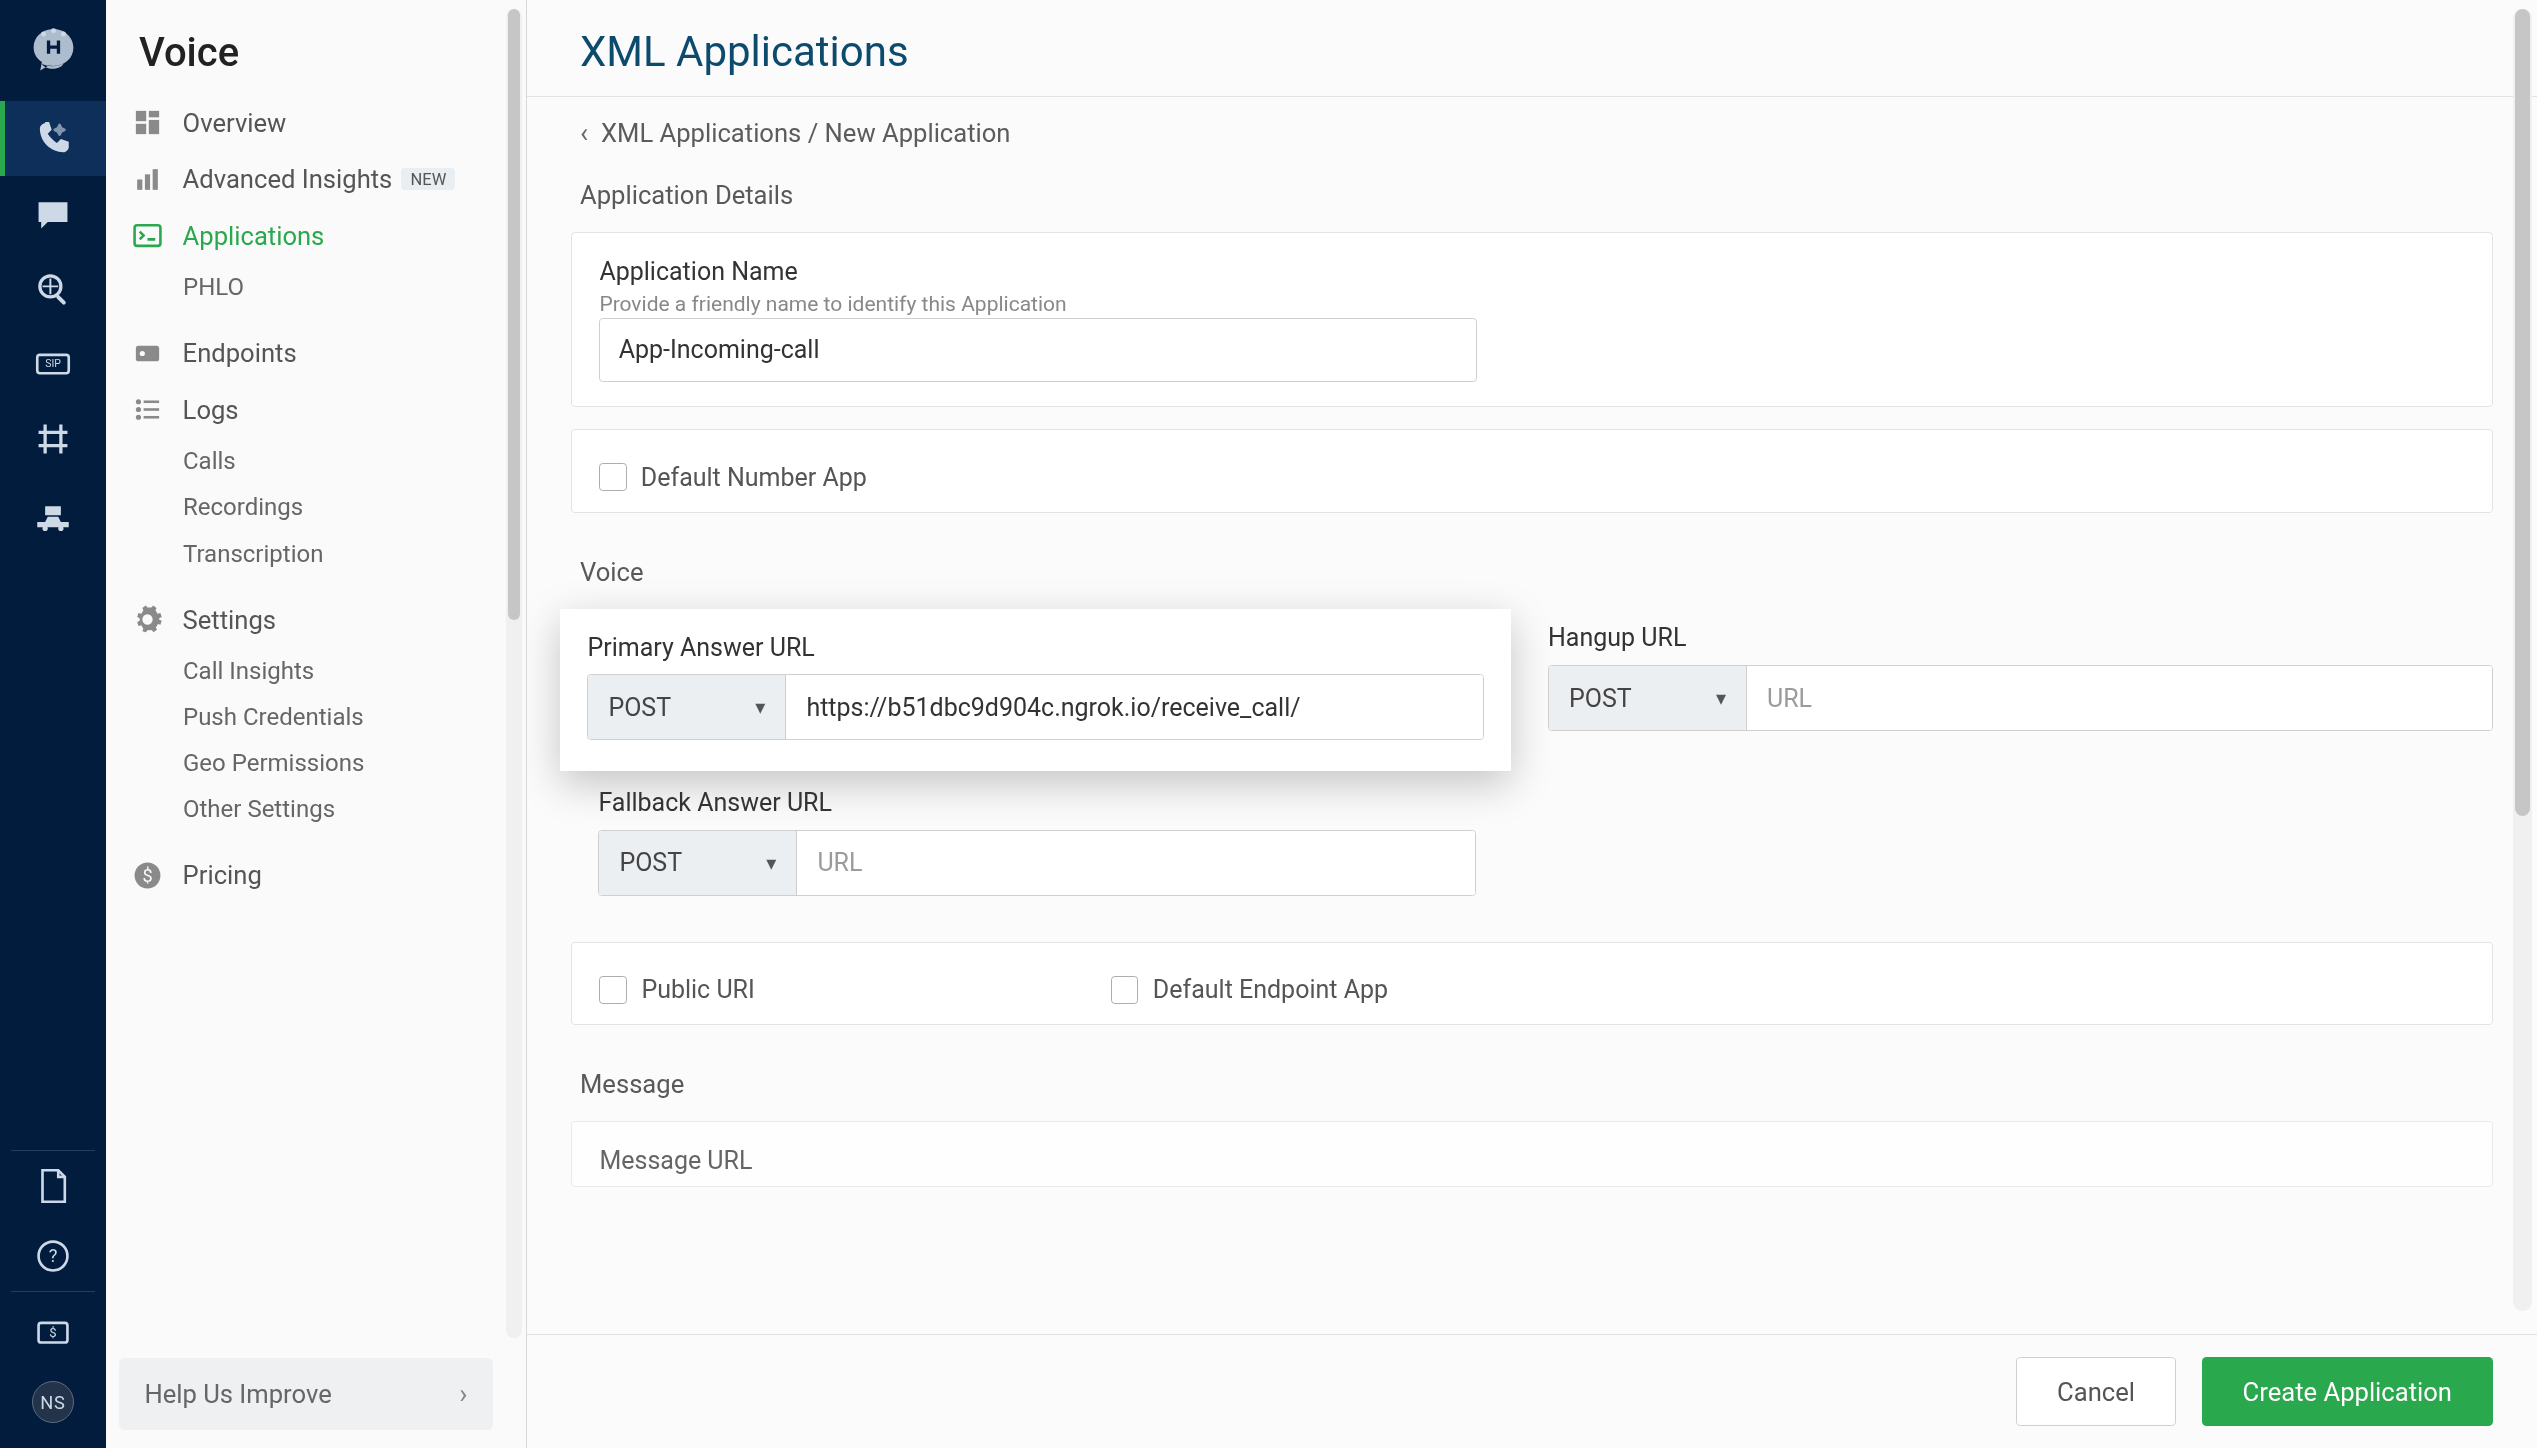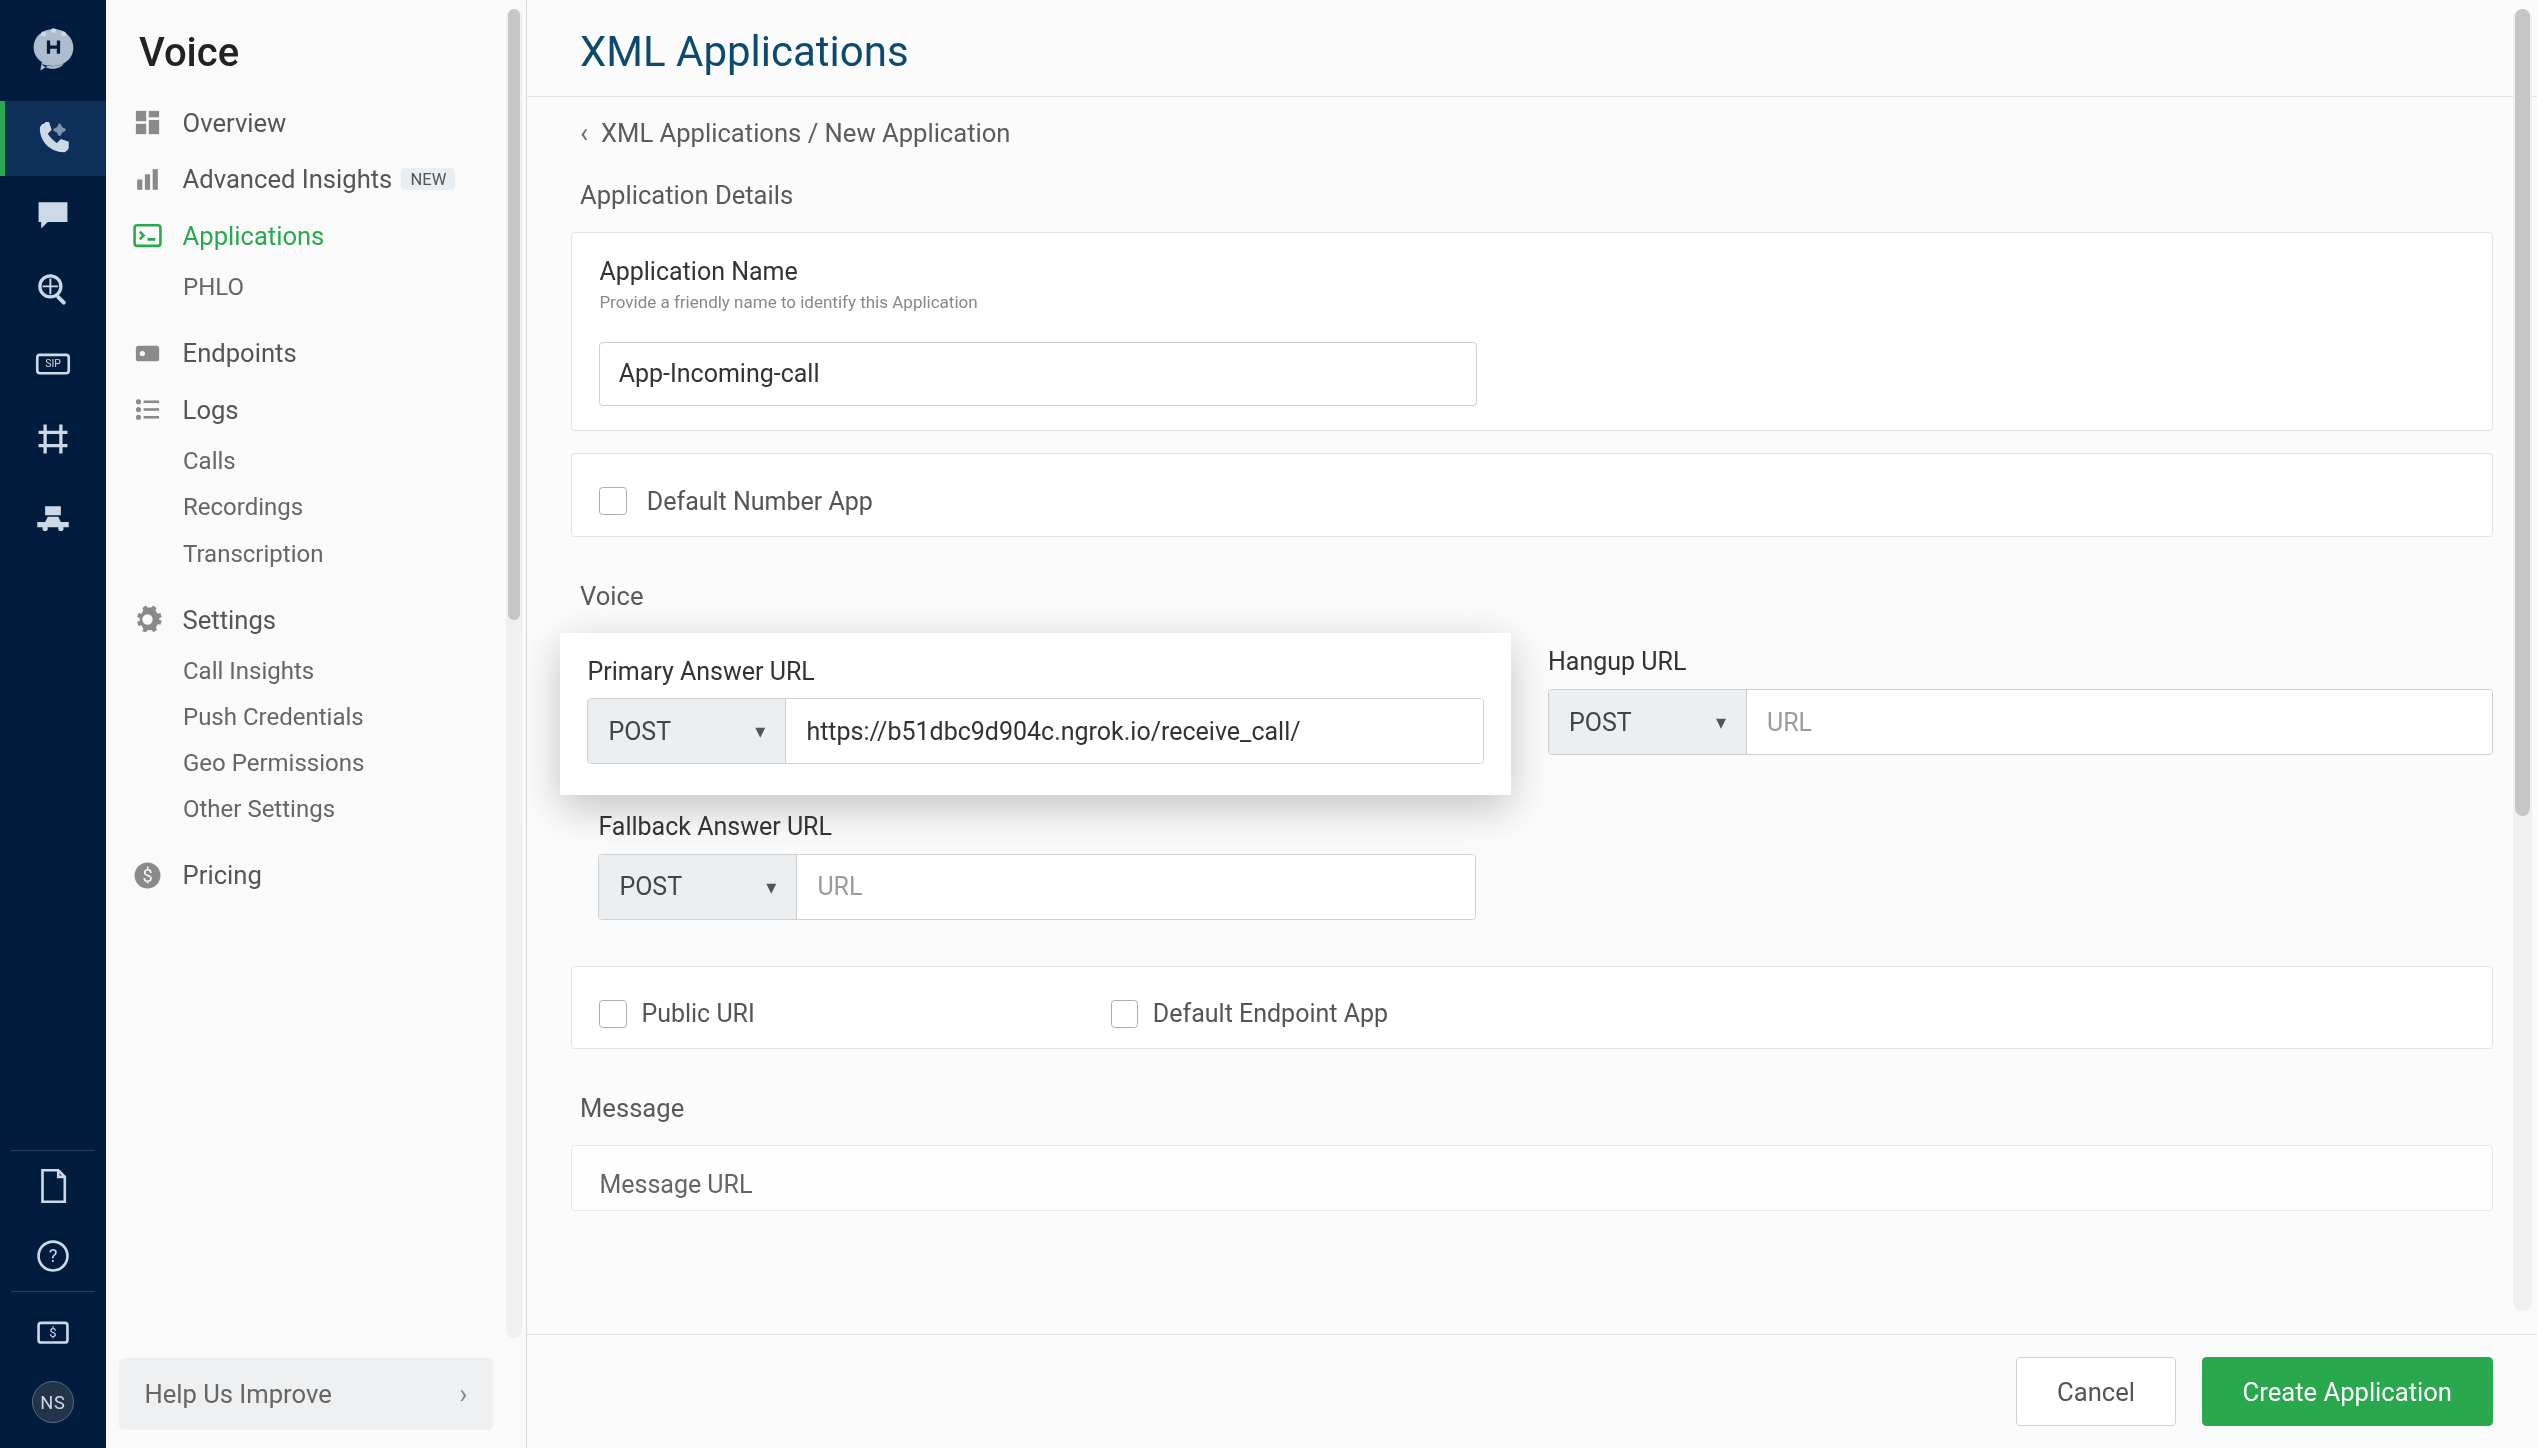--- a/index.html
+++ b/index.html
@@ -132,21 +132,21 @@
     border: none;
     border-radius: 1px;
     box-shadow: 0 12.8px 42px rgba(0,0,0,0.22);
     margin-left: 33px;
     margin-right: 1021px;
     padding: 24px 27.4px 31px 27.4px;
     background: #fff;
   }
 
   .field-label { font-size: 25px; color: #333; margin-bottom: 5.5px; }
-  .field-hint { font-size: 17px; color: #888; margin-bottom: 30px; }
+  .field-hint { font-size: 21px; color: #888; margin-bottom: 2px; }
   .text-input {
     width: 878px; max-width: 100%;
     border: 0.9px solid #cfcfcf; border-radius: 3.7px;
     padding: 16.5px 18.3px; font-size: 25px; color: #333;
     background: #fff;
   }
   .url-group {
     display: flex; align-items: stretch;
     border: 0.9px solid #cfcfcf; border-radius: 3.7px;
     overflow: hidden; height: 66px; margin-top: 12.8px;
@@ -159,21 +159,21 @@
     border-right: 0.9px solid #cfcfcf;
     cursor: pointer;
   }
   .url-group .method-select .caret { font-size: 20px; color: #555; }
   .url-group input {
     border: none; flex: 1; padding: 0 20px; font-size: 25px; color: #333;
     outline: none;
   }
   .url-group input::placeholder { color: #9b9b9b; }
 
-  .checkbox-row { display: flex; align-items: center; gap: 20px; margin-top: 12.8px; }
+  .checkbox-row { display: flex; align-items: center; gap: 14px; margin-top: 12.8px; }
   .checkbox-row.multi { gap: 82px; }
   .checkbox {
     width: 27.4px; height: 27.4px; border: 1.8px solid #adadad; border-radius: 3.7px;
     background: #fff; cursor: pointer; flex-shrink:0;
   }
   .checkbox-label { font-size: 25px; color: #555; }
 
   
   .voice-twocol-wrap { display: flex; align-items: flex-start; }
   .voice-right-col { flex: 1; padding: 24px 44px 0 0; }

